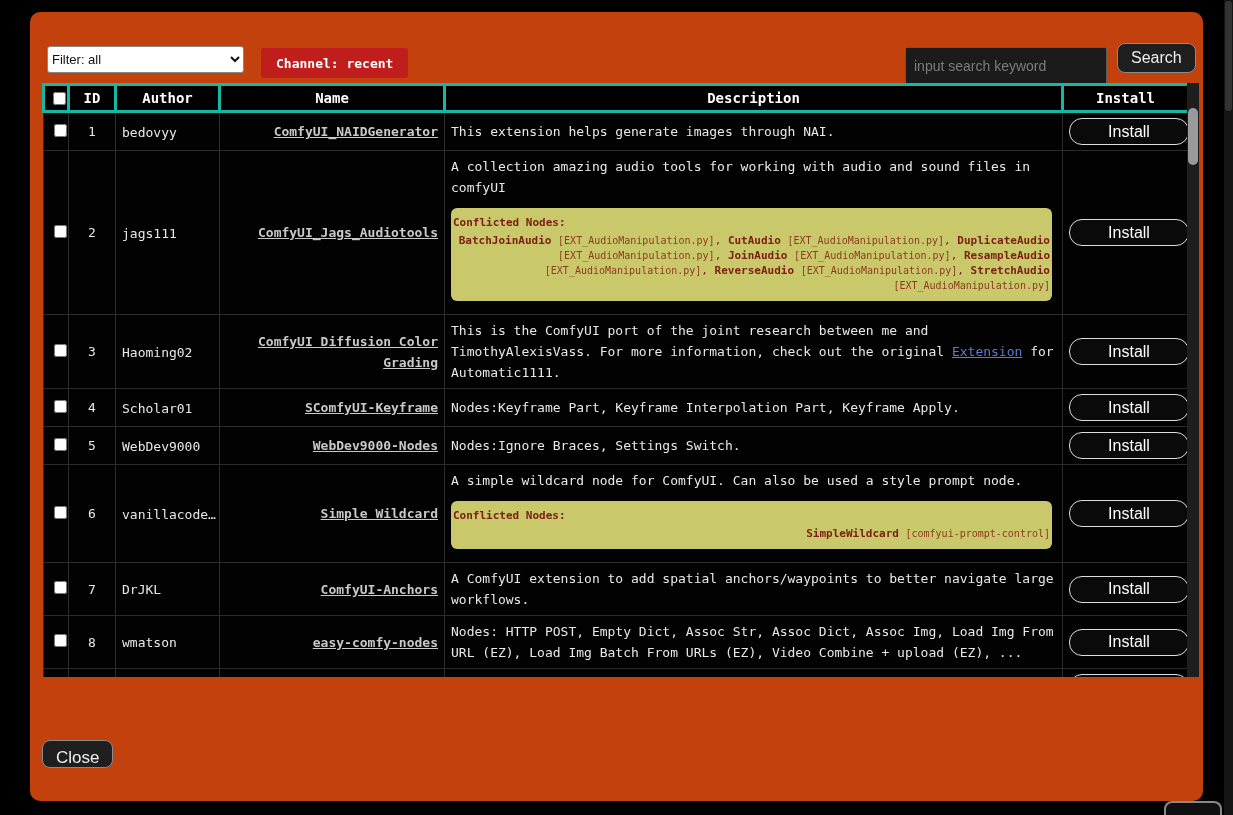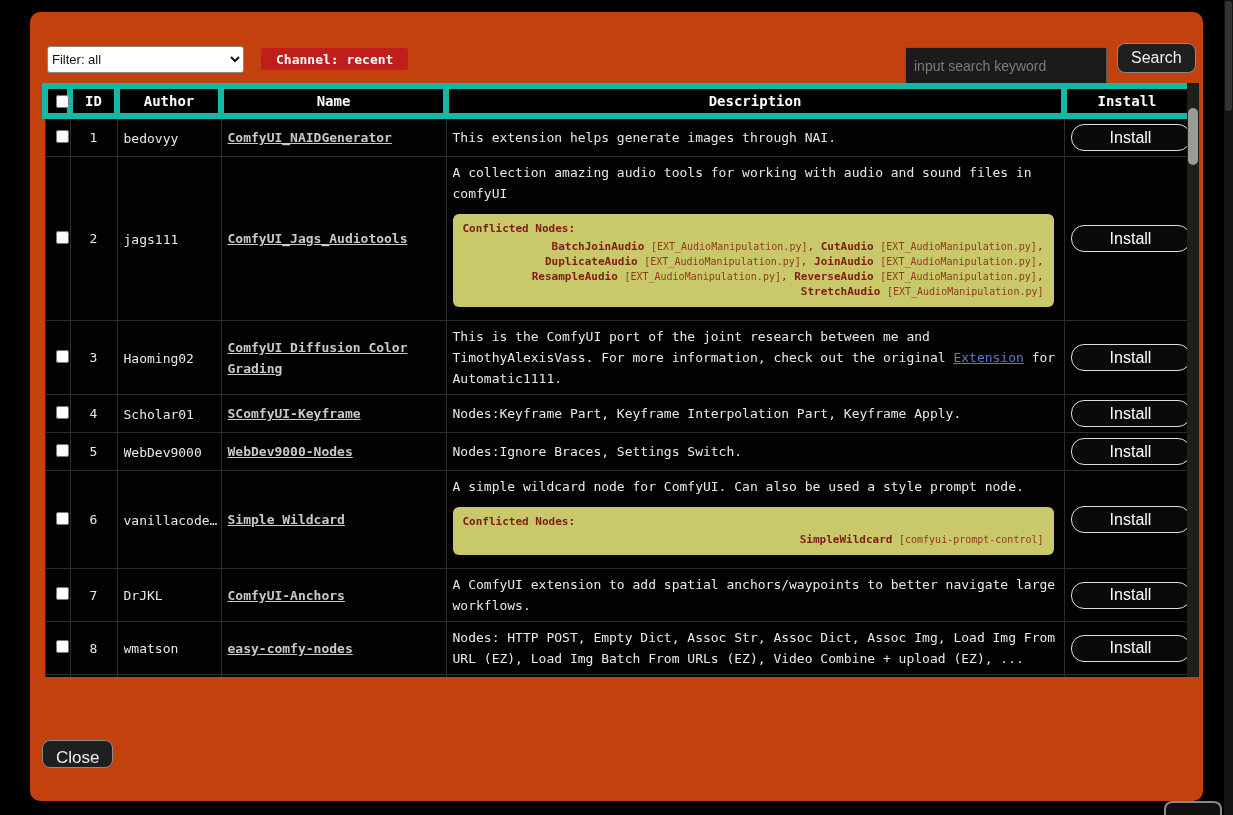--- a/index.html
+++ b/index.html
@@ -19,21 +19,21 @@
   .filter-select{
     position:absolute; left:17px; top:34px;
     width:197px; height:27px;
     font-family:"Liberation Sans", sans-serif;
     font-size:13px;
     background:#fff; color:#111;
     border:1px solid #888; border-radius:3px;
   }
   .channel-badge{
     position:absolute; left:231px; top:36px;
-    height:22px; padding:0 15px;
+    height:30px; padding:0 15px;
     display:inline-flex; align-items:center; justify-content:center;
     background:#c01d1d; color:#fff;
     font-family:"DejaVu Sans Mono", monospace;
     font-size:13px; font-weight:700;
     border-radius:3px;
   }
   .search-input{
     position:absolute; left:875px; top:35px;
     width:202px; height:38px; box-sizing:border-box;
     background:#1b1b1b; color:#ddd;
@@ -64,45 +64,45 @@
     overflow:hidden;
   }
   table{
     border-collapse:collapse; table-layout:fixed;
     width:1145px;
   }
   th{
     background:#000; color:#fff;
     font-weight:700; font-size:14px;
     height:22px;
-    border:6px solid #14b8a6;
+    border:3px solid #14b8a6;
     padding:1px 4px;
   }
   td{
     background:#020202; color:#e8e8e8;
     font-size:13px; line-height:21px;
     border:1px solid #2c2c2c;
     padding:5px 6px;
     vertical-align:middle;
   }
   .c-cb, .c-id{ text-align:center; }
   .c-author .trunc{
     display:inline-block; max-width:96px;
     overflow:hidden; text-overflow:ellipsis; white-space:nowrap;
     vertical-align:middle;
   }
-  .c-name{ text-align:left; }
+  .c-name{ text-align:right; }
   .name-link{
     color:#c9c9c9; font-weight:700;
     text-decoration:underline; cursor:pointer;
   }
   .desc-link{ color:#5b7bd0; text-decoration:underline; cursor:pointer; }
   .conflict{
     background:#c9c86b; border-radius:6px;
-    margin:10px 4px 8px 0; padding:8px 10px;
+    margin:10px 4px 8px 0; padding:8px 2px;
     color:#7c1d12;
   }
   .conflict-title{ font-weight:700; font-size:11px; line-height:14px; margin-bottom:3px; }
   .conflict-body{ font-size:11px; line-height:15px;text-align:right; }
   .cnode{ font-weight:700; }
   .csrc{ font-size:10px; color:#8d3b1d; font-weight:400; }
   .c-install{ text-align:center; }
   .install-btn{
     width:120px; height:27px;
     background:#0a0a0a; color:#fff;

